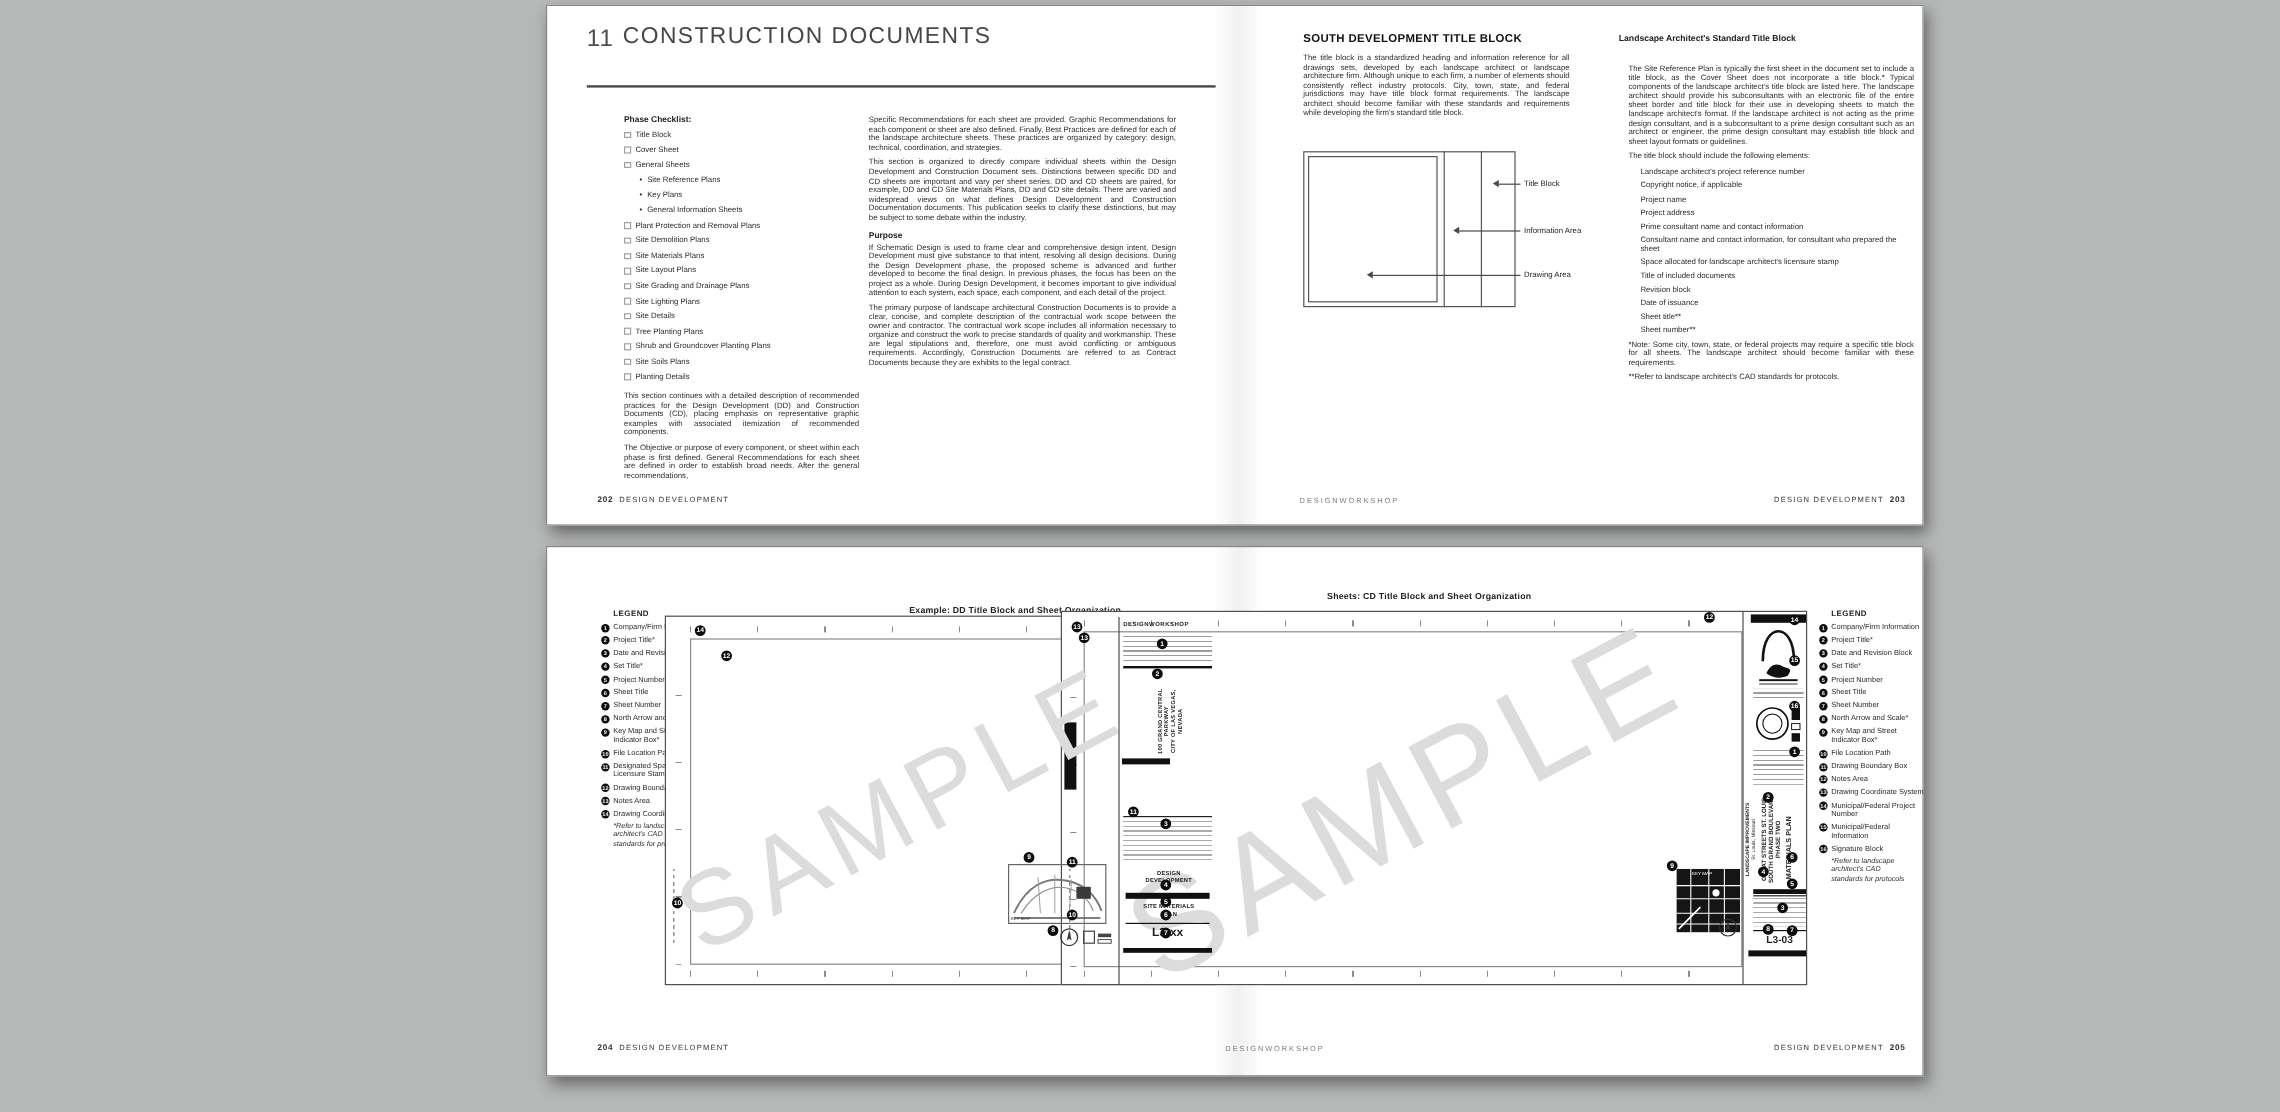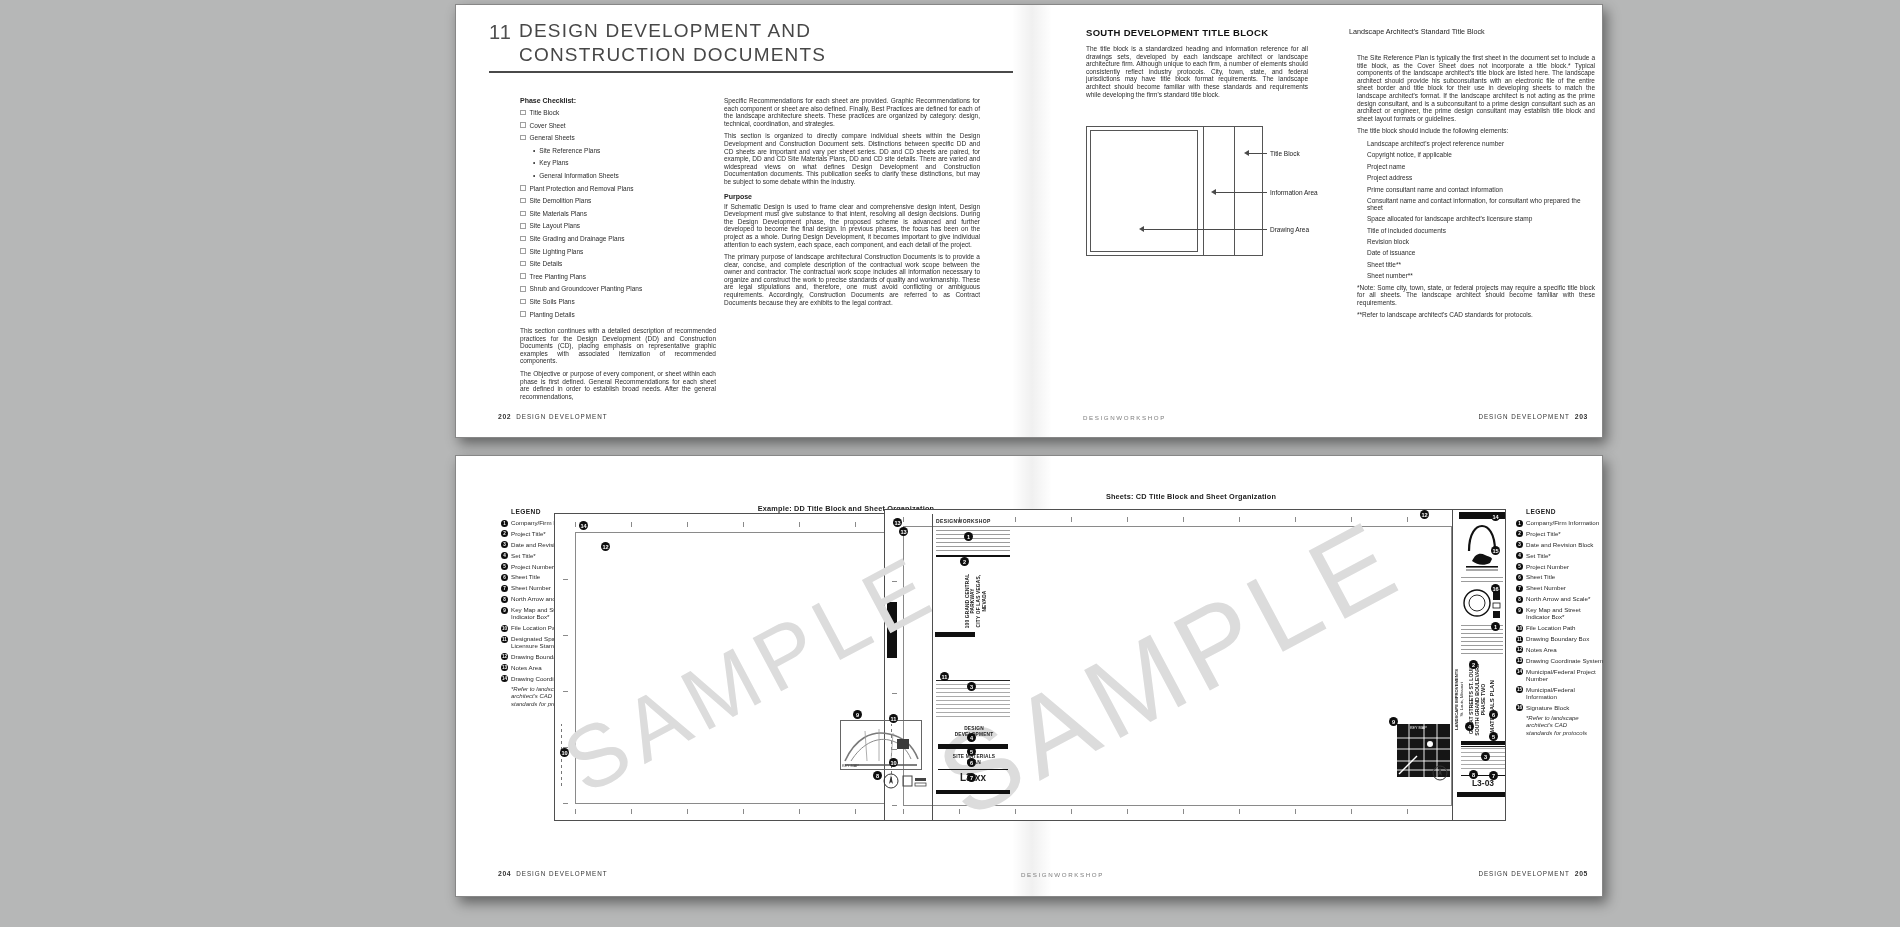--- a/index.html
+++ b/index.html
@@ -11,21 +11,21 @@
           box-shadow:4px 6px 12px rgba(0,0,0,.45)}
   .abs{position:absolute}
   .spine{position:absolute;top:0;bottom:0;width:40px;
          background:linear-gradient(90deg,rgba(0,0,0,0) 0%,rgba(0,0,0,.06) 50%,rgba(0,0,0,0) 100%)}
   
   .chapter-num{font-size:20px;color:#4f4f4f;letter-spacing:1px}
   .chapter-title{font-size:19px;color:#474747;letter-spacing:1.2px;line-height:24px}
   .title-rule{height:2px;background:#4a4a4a}
   .h-big{font-size:9.5px;font-weight:bold;letter-spacing:.3px;color:#111}
   .subhead{font-size:7px;font-weight:bold;margin:7px 0 3px}
-  .subhead2{font-size:7.2px;font-weight:normal;margin-bottom:18px}
+  .subhead2{font-size:7.2px;font-weight:bold;margin-bottom:18px}
   .col p{font-size:6.5px;line-height:7.6px;text-align:justify;margin-bottom:5px;color:#2b2b2b}
   .ind{padding-left:8px}
   .note{margin-top:2px}
   .chk-heading{font-size:7px;font-weight:bold}
   .chk-row{display:flex;align-items:center;margin-bottom:5.6px;font-size:6.5px;color:#2b2b2b}
   .chk-bullet{padding-left:13px}
   .chk{width:5.5px;height:5.5px;border:1px solid #a0a0a0;margin-right:4px;flex:0 0 auto}
   .bul{margin-right:4px;font-size:6.5px;line-height:5px}
   .tb-el{font-size:6.5px;line-height:7px;margin-bottom:4.4px;padding-left:18px;color:#2b2b2b}
   .footer{font-size:6.3px;letter-spacing:.6px;color:#333}
@@ -74,21 +74,20 @@
 </head>
 <body>
 
 <div class="canvas">
 
   <div class="spread" style="left:455px;top:4px;width:1148px;height:434px">
     <div class="spine" style="left:556px"></div>
 
     <div class="abs chapter-num" style="left:33px;top:16px">11</div>
     <div class="abs chapter-title" style="left:63px;top:14px">
-      <div>DESIGN DEVELOPMENT AND</div>
       <div>CONSTRUCTION DOCUMENTS</div>
     </div>
     <div class="abs title-rule" style="left:33px;top:66px;width:524px"></div>
 
     <div class="abs chk-heading" style="left:64px;top:92px">Phase Checklist:</div>
     <div class="abs" style="left:64px;top:104px;width:190px">
         <div class="chk-row">
           <span class="chk"></span>
           <span class="chk-label">Title Block</span>
         </div>

